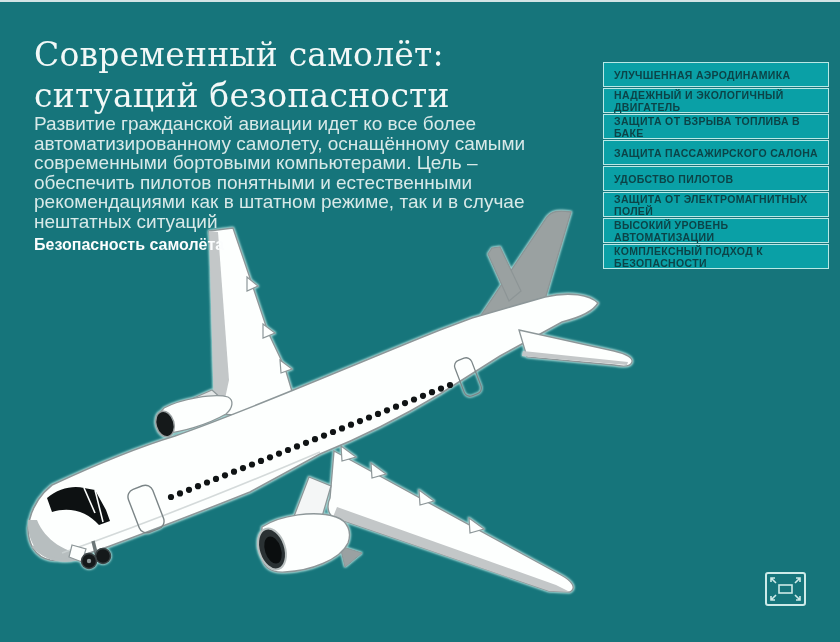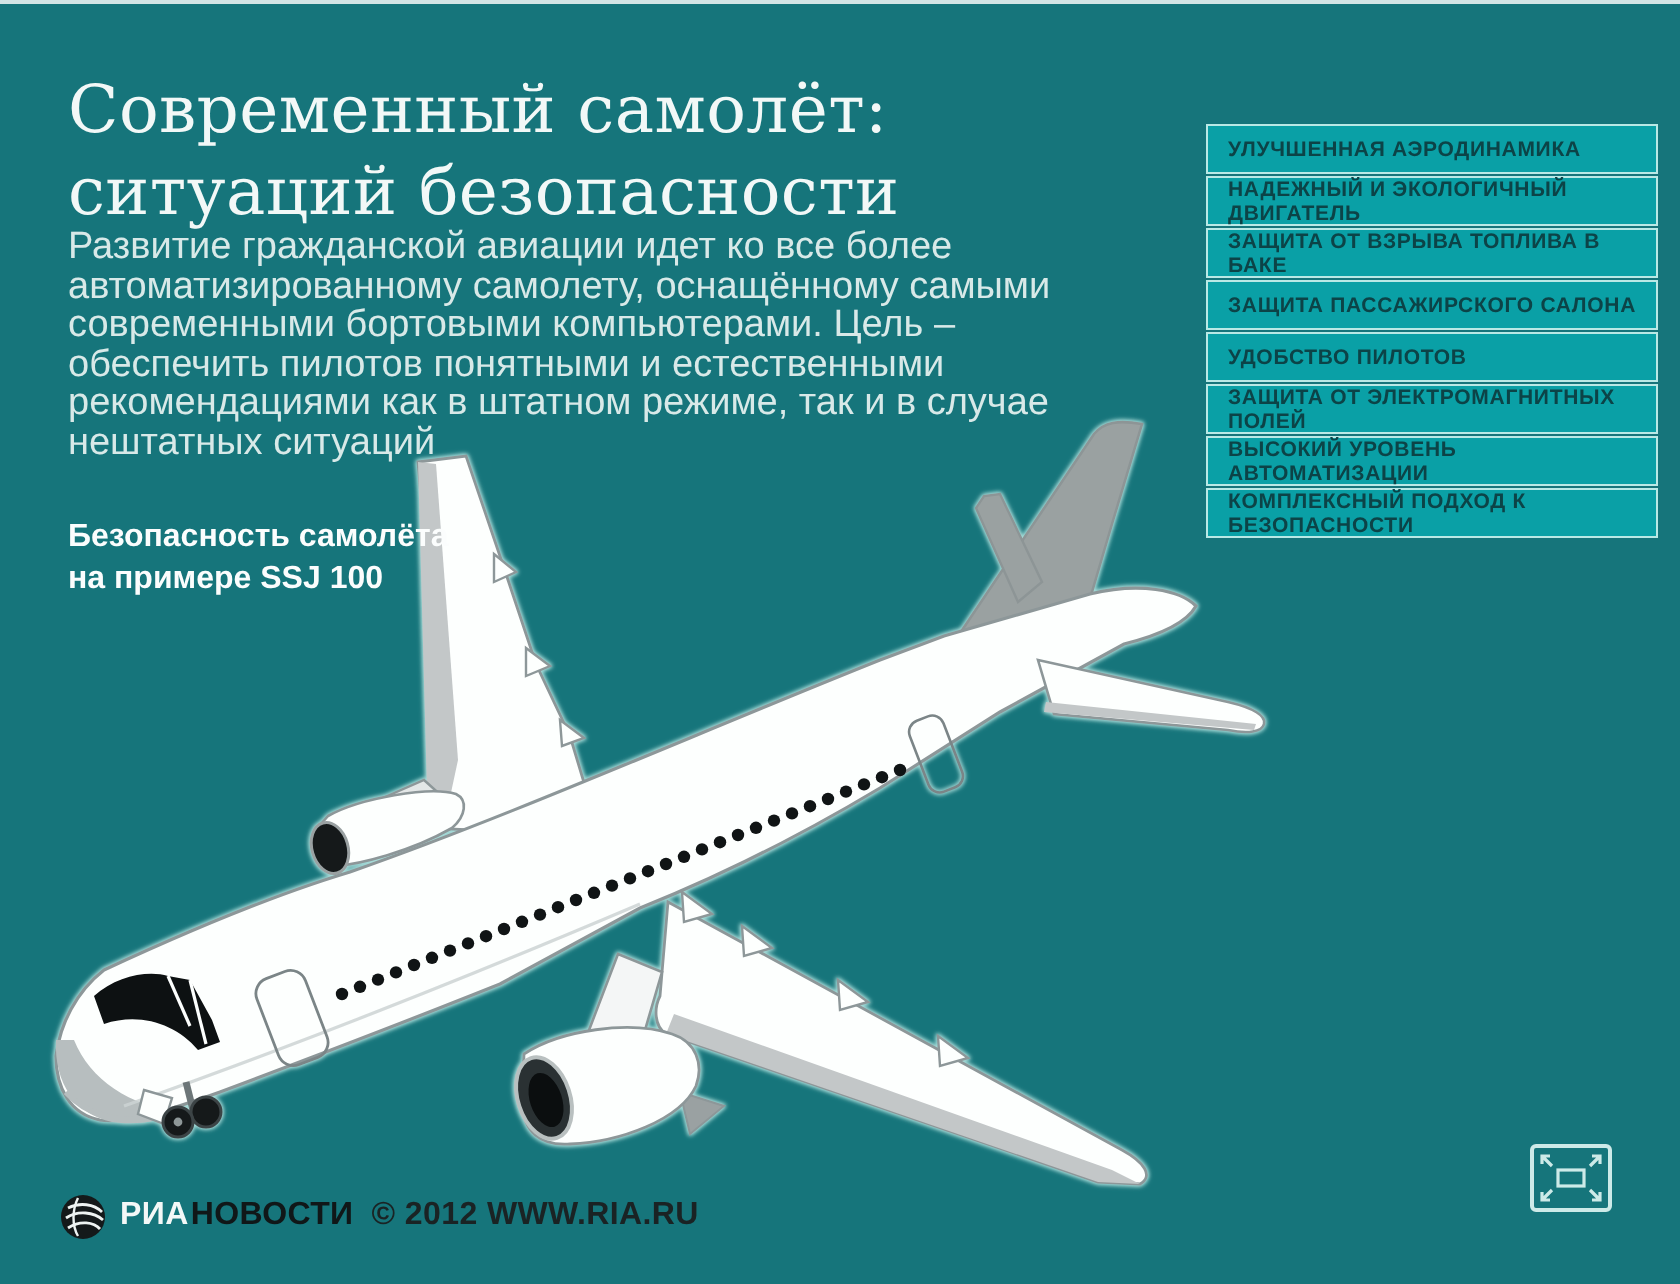--- a/index.html
+++ b/index.html
@@ -20,21 +20,21 @@
   }
   .safety-col{position:absolute;left:575px;top:62px;width:226px;margin-left:28px;}
   .safety-btn{
     box-sizing:border-box;height:25px;margin-bottom:1px;
     background:#0aa0a6;border:1px solid #b9e9e6;
     display:flex;align-items:center;padding-left:10px;
     color:#0c4347;font-size:10.5px;font-weight:700;letter-spacing:.35px;
     cursor:pointer;
   }
   .plane-label{
-    position:absolute;left:34px;top:258px;
+    position:absolute;left:34px;top:234px;
     font-size:16px;line-height:21px;font-weight:700;color:#fbfdfd;
   }
   .footer{
     position:absolute;left:30px;top:595px;height:26px;
     display:flex;align-items:center;gap:7px;
     font-size:16px;font-weight:700;letter-spacing:.2px;
   }
   .footer .ria{color:#f4f8f7;}
   .footer .novosti{color:#101718;margin-left:-6px;}
   .footer .copy{color:#1a2324;margin-left:2px;}
@@ -181,35 +181,22 @@
       <div class="safety-btn">
         <span>ВЫСОКИЙ УРОВЕНЬ АВТОМАТИЗАЦИИ</span>
       </div>
       <div class="safety-btn">
         <span>КОМПЛЕКСНЫЙ ПОДХОД К БЕЗОПАСНОСТИ</span>
       </div>
     </div>
 
   <div class="plane-label">
     <span style="display:block">Безопасность самолёта</span>
-    <span style="display:block">на примере SSJ 100</span>
   </div>
 
-  <div class="footer">
-    <svg width="23" height="23" viewBox="0 0 23 23">
-      <circle cx="11.5" cy="11.5" r="11" fill="#14191a"></circle>
-      <path d="M 4 7 C 10 4 17 5 21 9" fill="none" stroke="#eef3f2" stroke-width="1.4"></path>
-      <path d="M 3 12 C 9 8 17 9 21.5 13" fill="none" stroke="#eef3f2" stroke-width="1.4"></path>
-      <path d="M 4 17 C 10 13 17 14 20 17.5" fill="none" stroke="#eef3f2" stroke-width="1.4"></path>
-      <path d="M 9 2 C 6 8 6 16 9 21" fill="none" stroke="#eef3f2" stroke-width="1.2"></path>
-    </svg>
-    <span class="ria">РИА</span>
-    <span class="novosti">НОВОСТИ</span>
-    <span class="copy">© 2012 WWW.RIA.RU</span>
-  </div>
 
   <svg class="fs-icon" viewBox="0 0 41 34">
     <rect x="1" y="1" width="39" height="32" rx="2" fill="none" stroke="#cdeae8" stroke-width="2"></rect>
     <rect x="14" y="13" width="13" height="8" fill="none" stroke="#cdeae8" stroke-width="1.6"></rect>
     <path d="M 11 11 L 6 6 M 6 10 L 6 6 L 10 6" fill="none" stroke="#cdeae8" stroke-width="1.6"></path>
     <path d="M 30 11 L 35 6 M 35 10 L 35 6 L 31 6" fill="none" stroke="#cdeae8" stroke-width="1.6"></path>
     <path d="M 11 23 L 6 28 M 6 24 L 6 28 L 10 28" fill="none" stroke="#cdeae8" stroke-width="1.6"></path>
     <path d="M 30 23 L 35 28 M 35 24 L 35 28 L 31 28" fill="none" stroke="#cdeae8" stroke-width="1.6"></path>
   </svg>
 </div>

